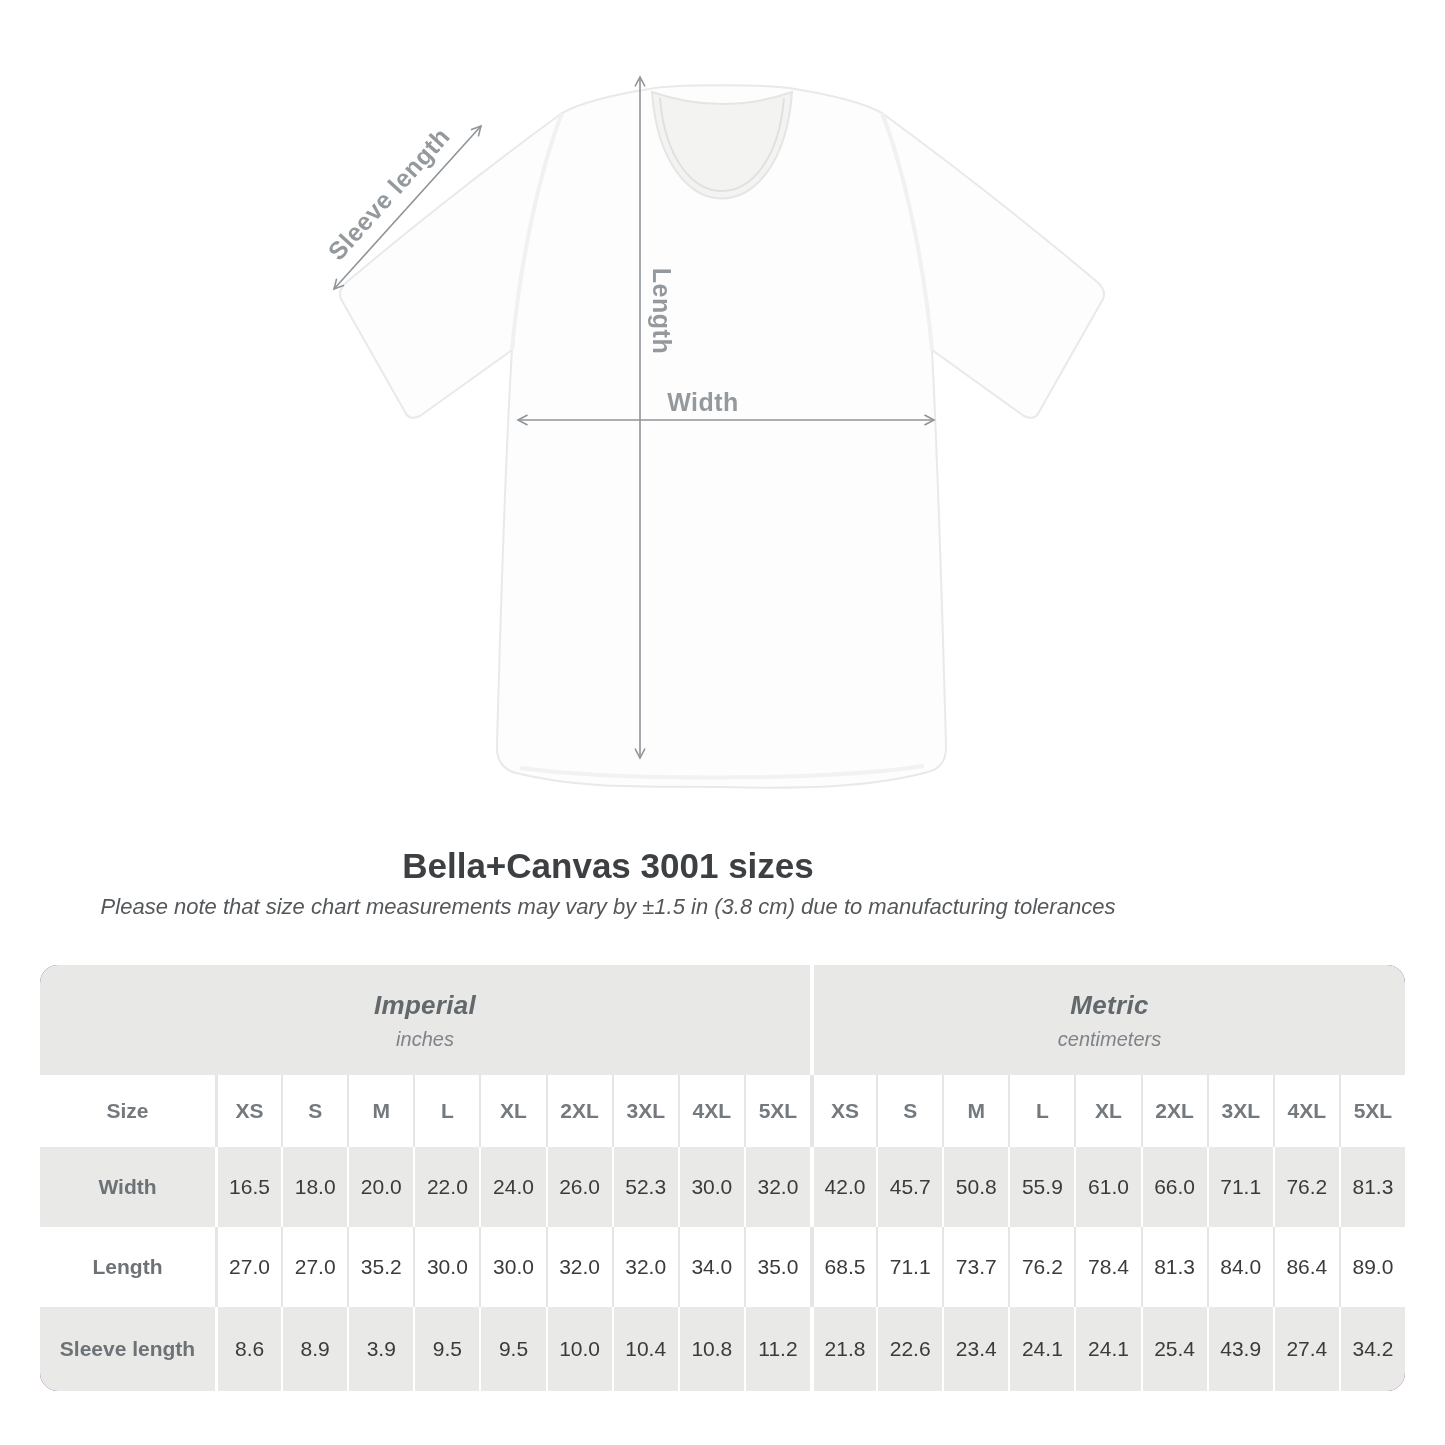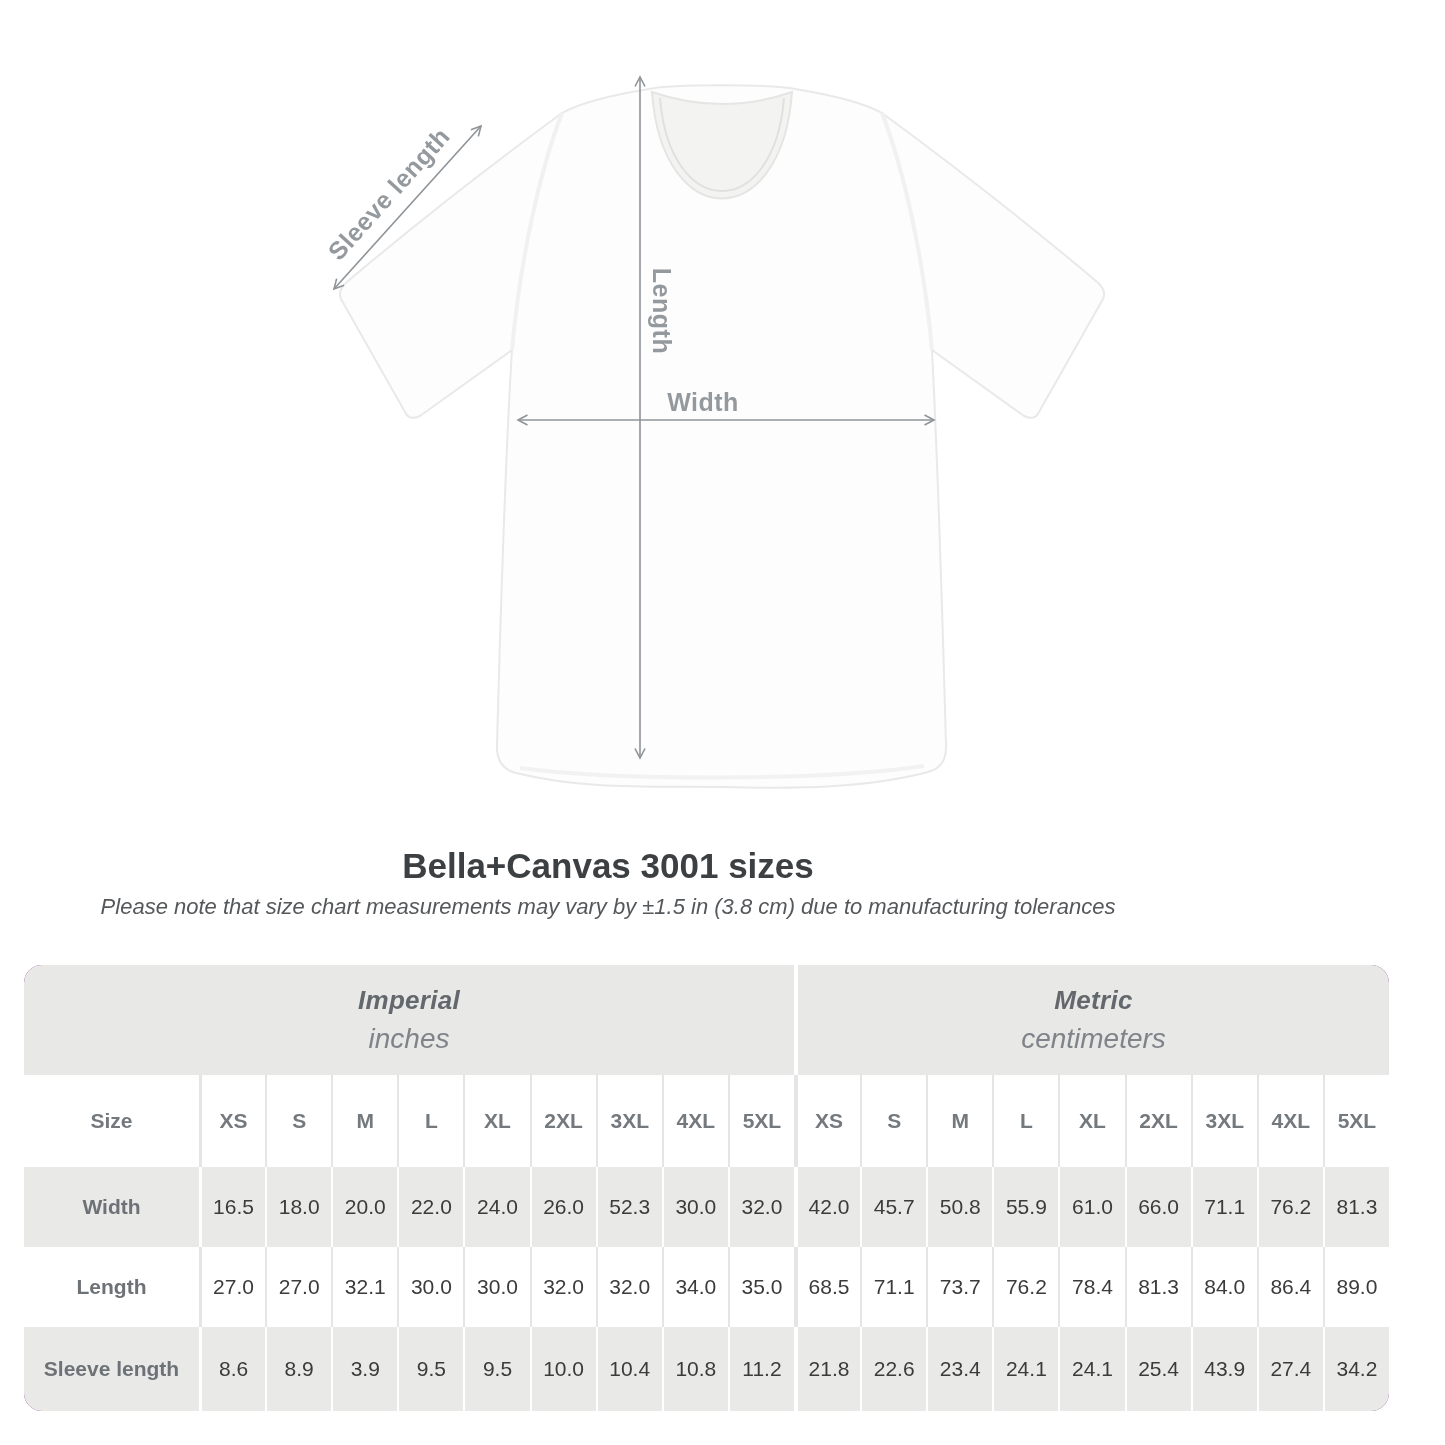--- a/index.html
+++ b/index.html
@@ -13,29 +13,29 @@
   .dim-label.width  { left:703px; top:402px; transform:translate(-50%,-50%); }
   .dim-label.length { left:661px; top:311px; transform:translate(-50%,-50%) rotate(90deg); }
   .dim-label.sleeve { left:389px; top:194px; transform:translate(-50%,-50%) rotate(-48deg); }
 
   
   .heading { position:absolute; left:0; top:846px; width:1216px; text-align:center; }
   .heading h1 { margin:0; font-size:35px; font-weight:bold; color:#3d4043; }
   .heading .note { margin:8px 0 0 0; font-size:22px; font-style:italic; color:#55585b; }
 
   
-  .size-table { position:absolute; left:24px; top:965px; width:1365px; border-radius:18px; overflow:hidden; background:#701a75; }
+  .size-table { position:absolute; left:40px; top:965px; width:1365px; border-radius:18px; overflow:hidden; background:#701a75; }
   .trow { display:grid; grid-template-columns:175px repeat(18, 1fr); }
   .trow.header { grid-template-columns:56.41% 43.59%; height:110px; }
   .head-cell { background:#e8e8e6; display:flex; flex-direction:column; align-items:center; justify-content:center; gap:7px; }
   .head-cell.metric { border-left:4px solid #ffffff; }
   .unit-name { font-size:26px; font-weight:bold; font-style:italic; color:#63686d; letter-spacing:0.3px; }
-  .unit-sub  { font-size:28px; font-style:italic; color:#7f848a; }
-
-  .trow.sizes { height:92px; background:#ffffff; --div:#e5e5e5; }
+  .unit-sub  { font-size:20px; font-style:italic; color:#7f848a; }
+
+  .trow.sizes { height:72px; background:#ffffff; --div:#e5e5e5; }
   .trow.data  { height:80px; background:#ffffff; --div:#e5e5e5; }
   .trow.data-gray { background:#e9e9e8; --div:#ffffff; }
   .trow.last { height:84px; }
 
   .cell { display:flex; align-items:center; justify-content:center; font-size:21px; color:#3b3b3b; }
   .cell.divider   { border-left:2px solid var(--div); }
   .cell.div-first { border-left:3px solid var(--div); }
   .cell.div-mid   { border-left:4px solid var(--div); }
   .trow.sizes .cell { font-weight:bold; color:#74797e; }
   .cell.row-label { font-weight:bold; color:#6d7277; }
@@ -149,21 +149,21 @@
         <div class="cell divider">61.0</div>
         <div class="cell divider">66.0</div>
         <div class="cell divider">71.1</div>
         <div class="cell divider">76.2</div>
         <div class="cell divider">81.3</div>
       </div>
       <div class="trow data">
         <div class="cell row-label">Length</div>
         <div class="cell div-first">27.0</div>
         <div class="cell divider">27.0</div>
-        <div class="cell divider">32.1</div>
+        <div class="cell divider">35.2</div>
         <div class="cell divider">30.0</div>
         <div class="cell divider">30.0</div>
         <div class="cell divider">32.0</div>
         <div class="cell divider">32.0</div>
         <div class="cell divider">34.0</div>
         <div class="cell divider">35.0</div>
         <div class="cell div-mid">68.5</div>
         <div class="cell divider">71.1</div>
         <div class="cell divider">73.7</div>
         <div class="cell divider">76.2</div>

